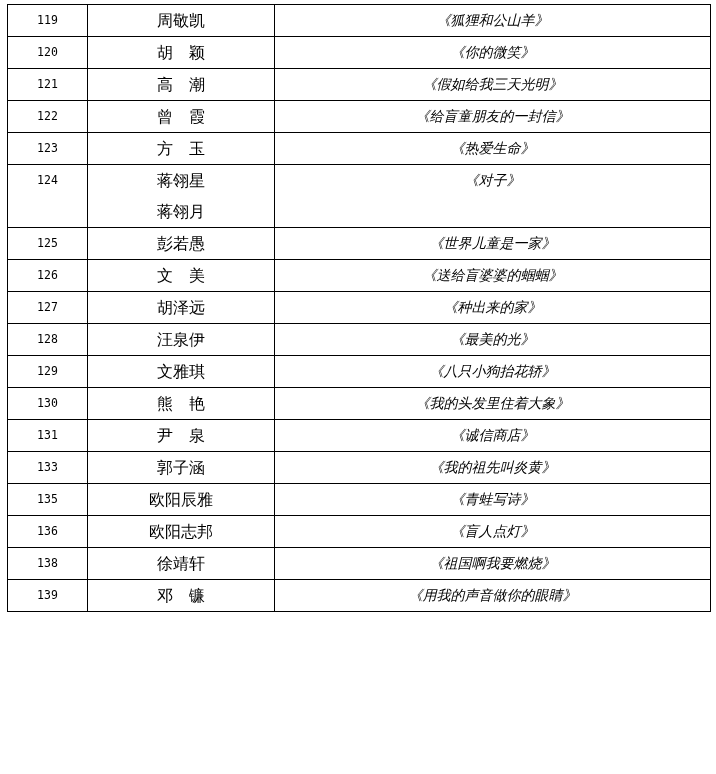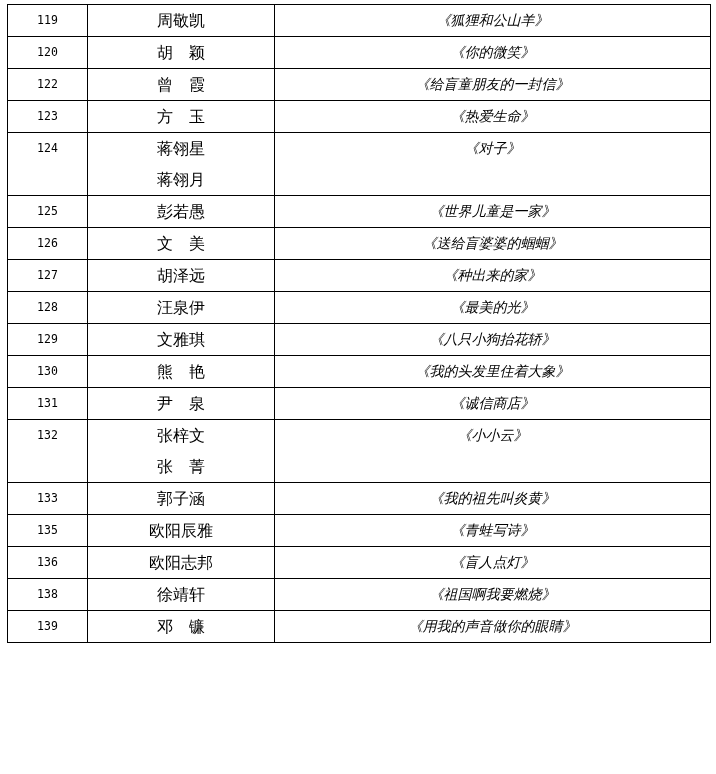--- a/index.html
+++ b/index.html
@@ -50,20 +50,31 @@
         </td>
         <td>
           <span class="line">胡　颖</span>
         </td>
         <td>
           <span class="title-wrap">《你的微笑》</span>
         </td>
       </tr>
     <tr>
         <td>
+          <span class="num">121</span>
+        </td>
+        <td>
+          <span class="line">高　潮</span>
+        </td>
+        <td>
+          <span class="title-wrap">《假如给我三天光明》</span>
+        </td>
+      </tr>
+    <tr>
+        <td>
           <span class="num">122</span>
         </td>
         <td>
           <span class="line">曾　霞</span>
         </td>
         <td>
           <span class="title-wrap">《给盲童朋友的一封信》</span>
         </td>
       </tr>
     <tr>
@@ -157,32 +168,20 @@
       </tr>
     <tr>
         <td>
           <span class="num">131</span>
         </td>
         <td>
           <span class="line">尹　泉</span>
         </td>
         <td>
           <span class="title-wrap">《诚信商店》</span>
-        </td>
-      </tr>
-    <tr class="tall">
-        <td>
-          <span class="num">132</span>
-        </td>
-        <td>
-          <span class="line">张梓文</span>
-          <span class="line">张　菁</span>
-        </td>
-        <td>
-          <span class="title-wrap">《小小云》</span>
         </td>
       </tr>
     <tr>
         <td>
           <span class="num">133</span>
         </td>
         <td>
           <span class="line">郭子涵</span>
         </td>
         <td>

